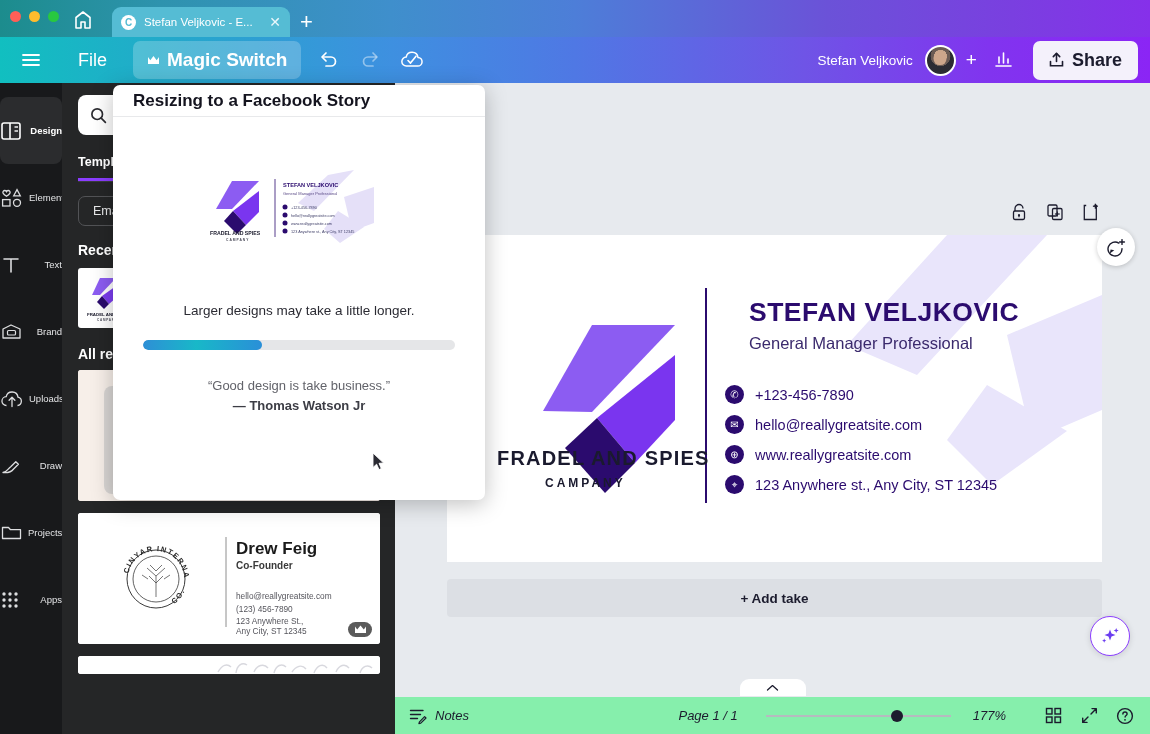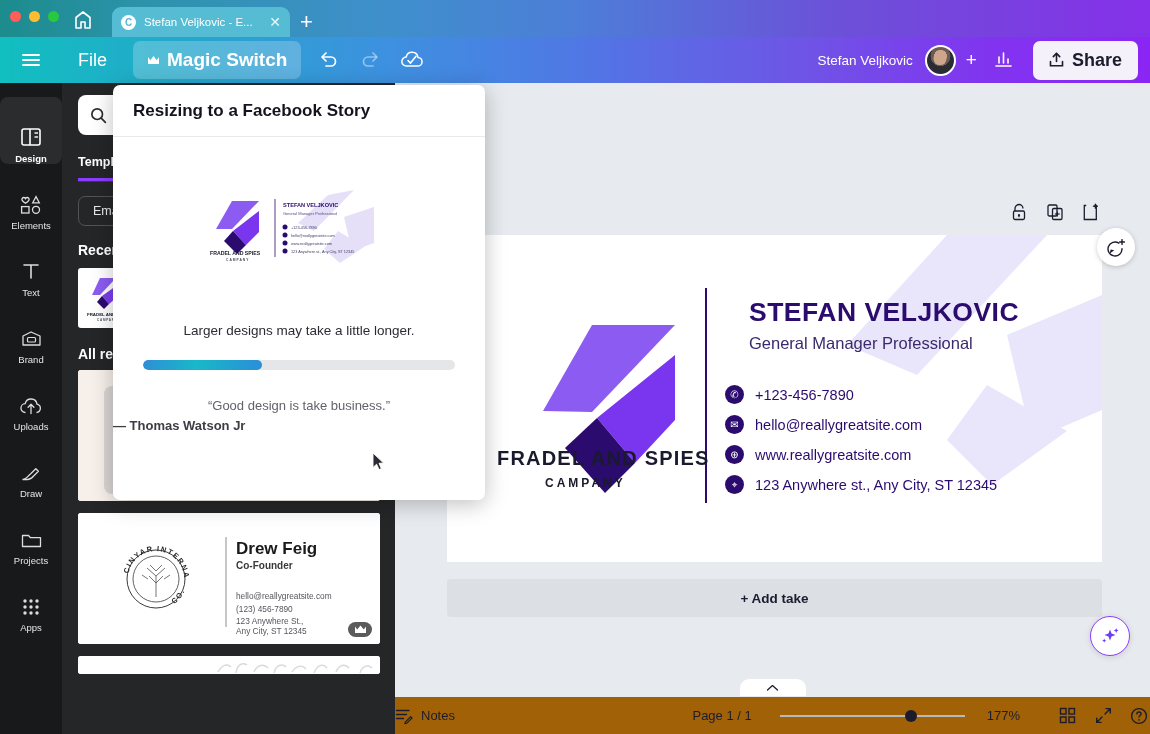--- a/index.html
+++ b/index.html
@@ -68,22 +68,22 @@
     background: #f4f1fb; color: #1c1c2e; font-size: 18px; font-weight: 600;
     padding: 9px 16px; border-radius: 7px; display: flex; align-items: center; gap: 8px;
     margin-left: 6px;
   }
 
   
   .rail {
     position: absolute; top: 83px; left: 0; width: 62px; height: 651px;
     background: #18191b; padding-top: 14px;
   }
-  .rail-item { width: 62px; height: 67px; display: flex; flex-direction: column;
-               align-items: center; justify-content: flex-end; gap: 5px; }
+  .rail-item { width: 62px; height: 67px; display: flex; flex-direction: row;
+               align-items: center; justify-content: space-between; gap: 5px; }
   .rail-item.active { background: #2b2c2e; border-radius: 8px; }
   .rail-label { color: #e4e5e7; font-size: 9.5px; }
   .rail-item.active .rail-label { color: #fff; font-weight: 700; }
 
   
   .panel {
     position: absolute; top: 83px; left: 62px; width: 333px; height: 651px;
     background: #252627; padding: 12px 16px;
   }
   .search-box {
@@ -150,53 +150,54 @@
   .magic-fab {
     position: absolute; right: 20px; bottom: 78px; width: 40px; height: 40px;
     border-radius: 50%; background: #fff; border: 1.5px solid #8b3dff;
     display: flex; align-items: center; justify-content: center;
     box-shadow: 0 1px 6px rgba(0,0,0,0.13);
   }
 
   
   .bottombar {
     position: absolute; left: 395px; bottom: 0; width: 755px; height: 38px;
-    background: #a16207; display: flex; align-items: center; padding: 0 0;
+    background: #86efac; display: flex; align-items: center; padding: 0 14px;
     border-top: 1px solid #e7eaee;
+    font-style: italic;
   }
   .notes { display: flex; align-items: center; gap: 8px; color: #1c1c2e; font-size: 13px; }
   .bb-spacer { flex: 1 1 auto; }
   .pageno { color: #1c1c2e; font-size: 13px; margin-right: 28px; }
   .slider { width: 185px; height: 2px; background: #b6babf; position: relative; margin-right: 22px; }
   .slider-knob { position: absolute; left: 131px; top: -5px; width: 12px; height: 12px;
                  border-radius: 50%; background: #1c1c2e; }
   .zoomval { color: #1c1c2e; font-size: 13px; margin-right: 22px; }
   .bb-icon { width: 22px; height: 22px; margin-left: 14px;
              display:flex; align-items:center; justify-content:center; }
   .grabber { position: absolute; left: 50%; transform: translateX(-50%); bottom: 38px;
              width: 66px; height: 17px; background: #fff; border-radius: 9px 9px 0 0;
              display: flex; align-items: center; justify-content: center; }
   .modal {
     position: absolute; left: 113px; top: 85px; width: 372px; height: 415px;
     background: #fff; border-radius: 7px; box-shadow: 0 4px 22px rgba(0,0,0,0.25);
     overflow: hidden;
   }
-  .modal-head { height: 52px; border-bottom: 1px solid #e8e9eb; display: flex;
+  .modal-head { height: 32px; border-bottom: 1px solid #e8e9eb; display: flex;
                 align-items: center; padding: 0 20px; }
   .modal-title { font-size: 17px; font-weight: 700; color: #14141f; }
   .modal-preview { height: 180px; display: flex; align-items: center; justify-content: center; }
   .mini-card { width: 195px; height: 80px; position: relative; }
   .modal-msg { text-align: center; font-size: 13.5px; color: #2b2b33; margin-top: 6px; }
   .progress-track { margin: 22px auto 0; width: 312px; height: 10px;
                     background: #e5e6e8; border-radius: 5px; overflow: hidden; }
   .progress-fill { height: 10px; width: 38%;
                    background: linear-gradient(90deg, #2e8fd6 0%, #18b8c8 45%, #2a8fd8 100%);
                    border-radius: 5px; }
   .quote { text-align: center; margin-top: 28px; font-size: 13px; color: #62636a; }
-  .quote-author { margin-top: 5px; font-size: 13px;
+  .quote-author { text-align: center; margin-top: 5px; font-size: 13px;
                   color: #3c3d45; font-weight: 700; }
   .cursor { position: absolute; left: 372px; top: 452px; width: 13px; height: 19px; }
 
   svg { display: block; }
 </style>
 </head>
 <body>
 
 <div id="app">
 

